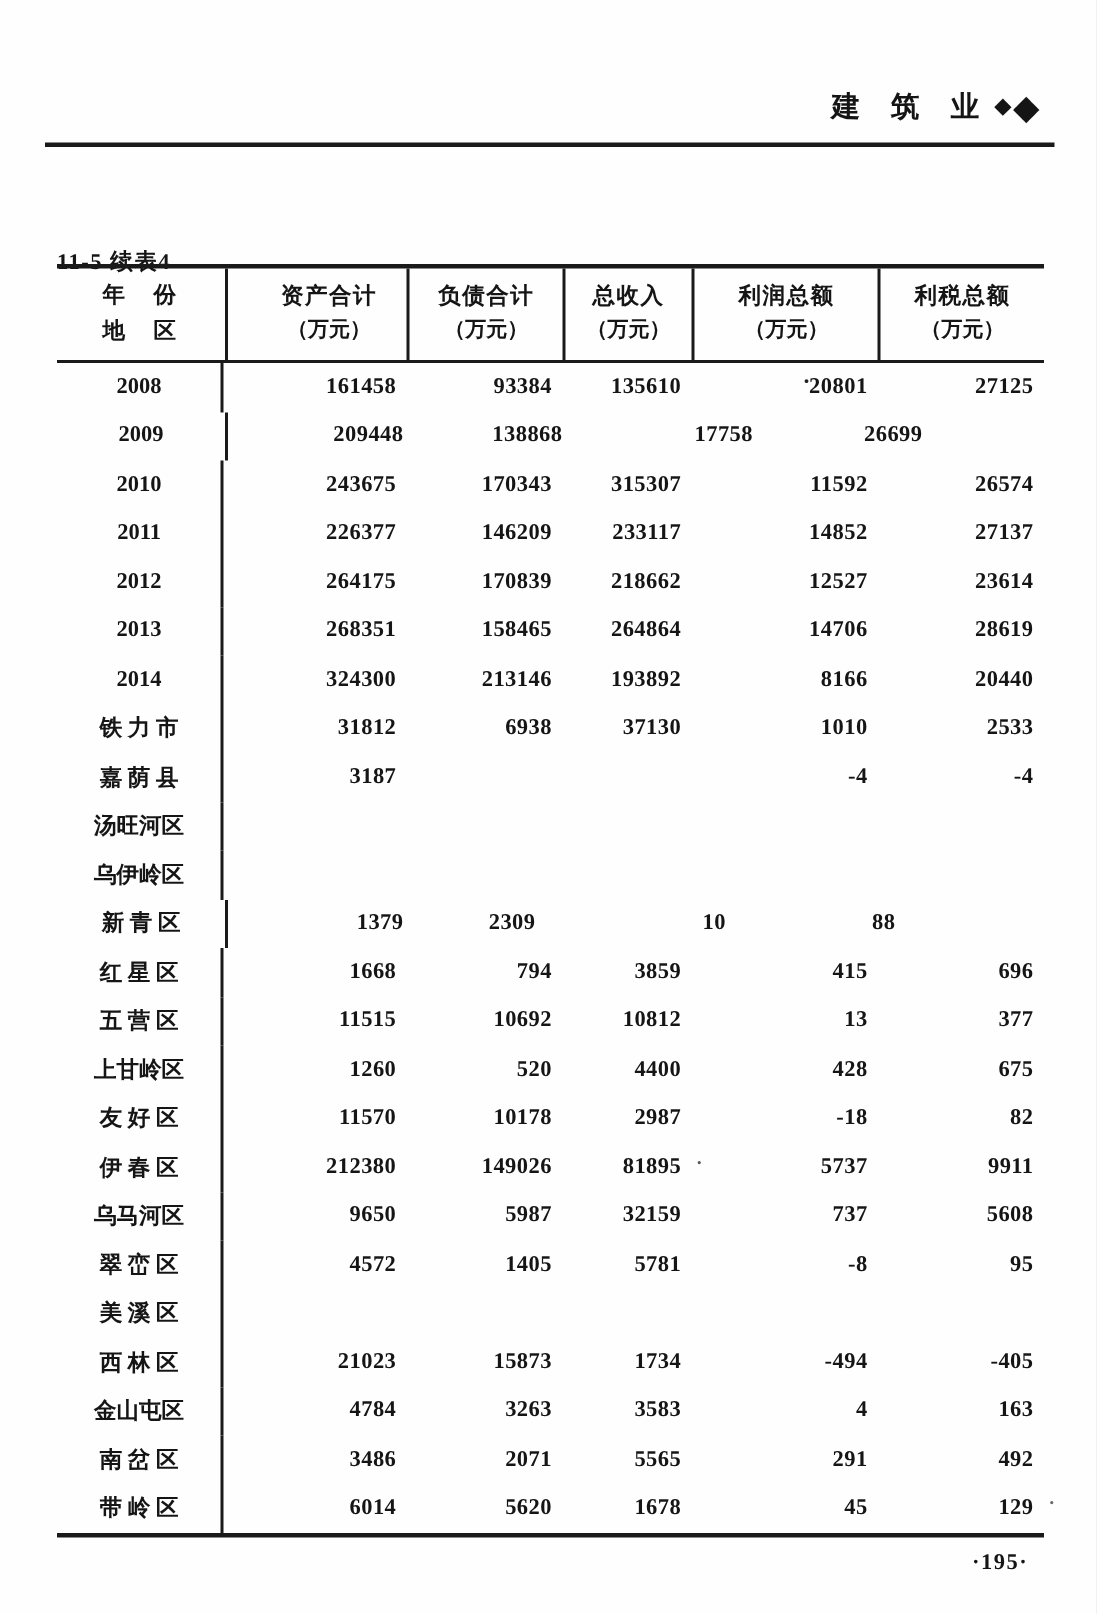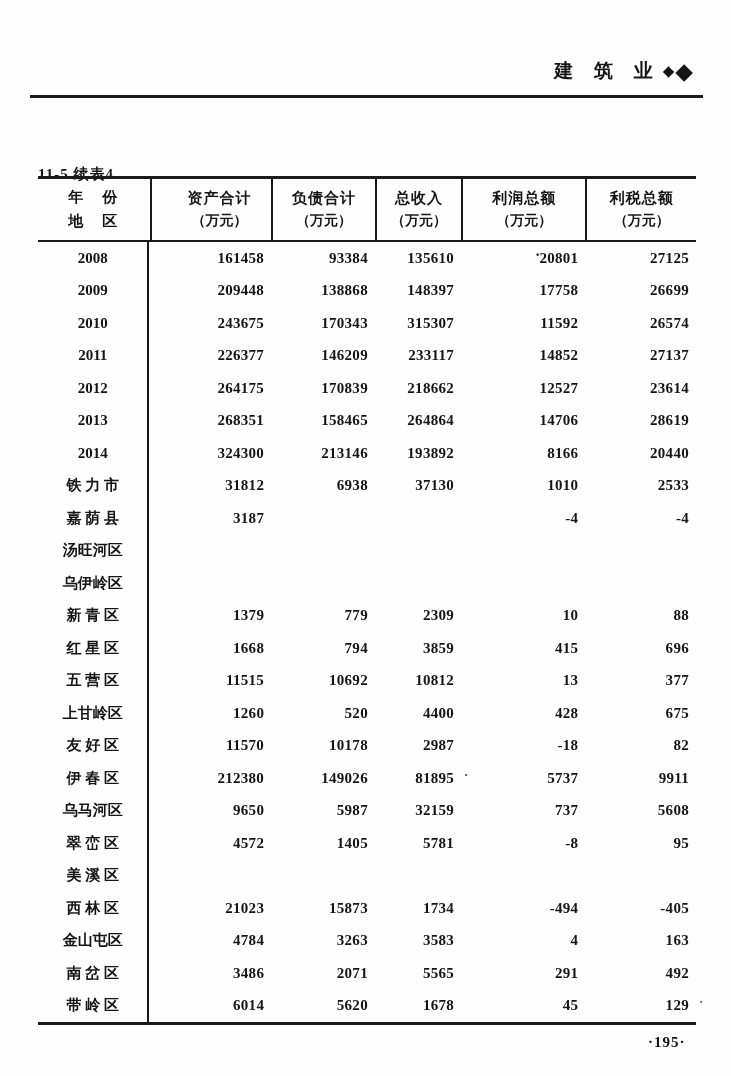--- a/index.html
+++ b/index.html
@@ -188,21 +188,20 @@
           <div class="cell num c1">161458</div>
           <div class="cell num c2">93384</div>
           <div class="cell num c3">135610</div>
           <div class="cell num c4">20801</div>
           <div class="cell num c5">27125</div>
         </div>
         <div class="trow">
           <div class="cell label c0">2009</div>
           <div class="cell num c1">209448</div>
           <div class="cell num c2">138868</div>
-          <div class="cell num c3">148397</div>
           <div class="cell num c4">17758</div>
           <div class="cell num c5">26699</div>
         </div>
         <div class="trow">
           <div class="cell label c0">2010</div>
           <div class="cell num c1">243675</div>
           <div class="cell num c2">170343</div>
           <div class="cell num c3">315307</div>
           <div class="cell num c4">11592</div>
           <div class="cell num c5">26574</div>
@@ -267,21 +266,20 @@
           <div class="cell label c0">乌伊岭区</div>
           <div class="cell num c1"></div>
           <div class="cell num c2"></div>
           <div class="cell num c3"></div>
           <div class="cell num c4"></div>
           <div class="cell num c5"></div>
         </div>
         <div class="trow">
           <div class="cell label c0">新 青 区</div>
           <div class="cell num c1">1379</div>
-          <div class="cell num c2">779</div>
           <div class="cell num c3">2309</div>
           <div class="cell num c4">10</div>
           <div class="cell num c5">88</div>
         </div>
         <div class="trow">
           <div class="cell label c0">红 星 区</div>
           <div class="cell num c1">1668</div>
           <div class="cell num c2">794</div>
           <div class="cell num c3">3859</div>
           <div class="cell num c4">415</div>

